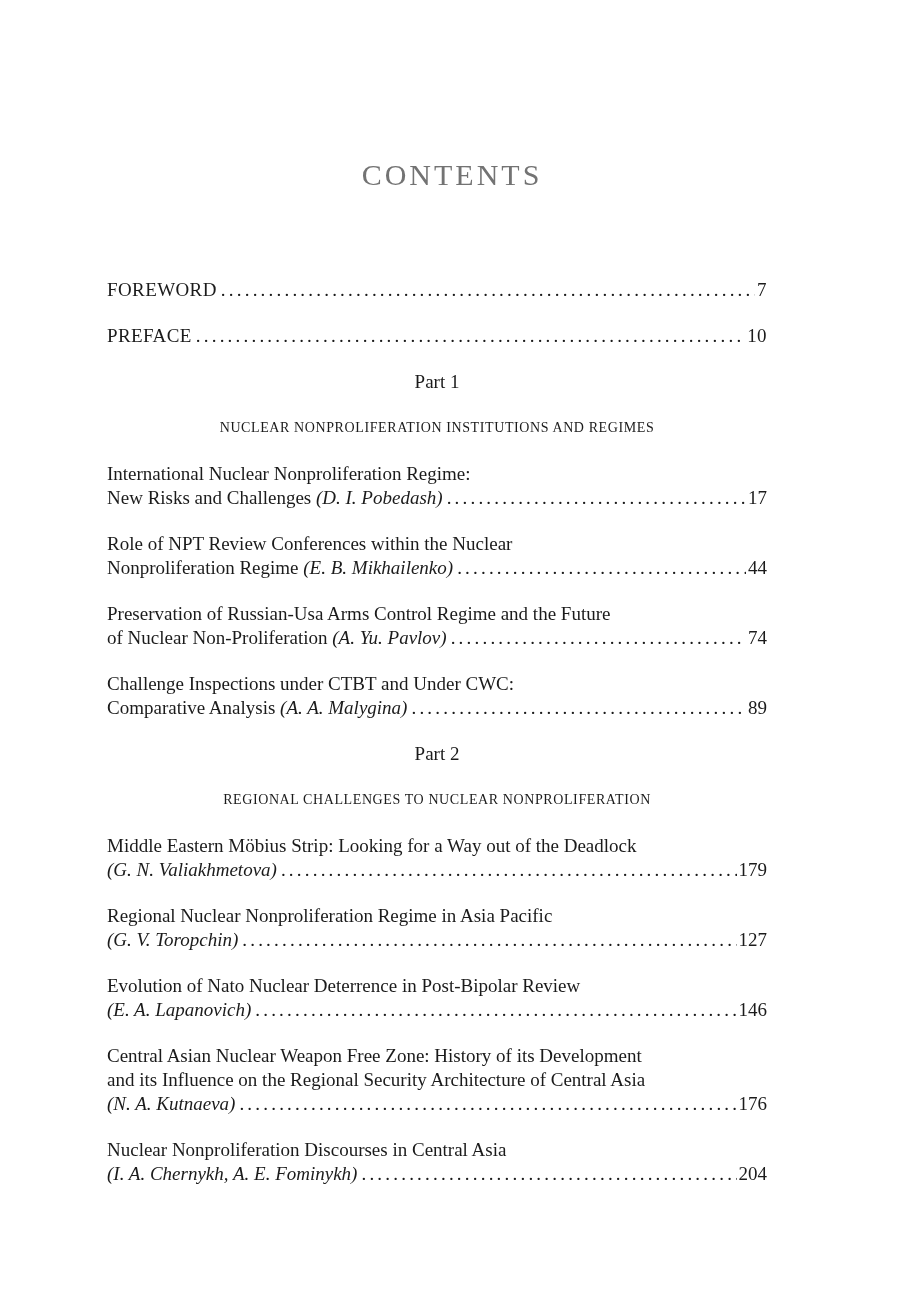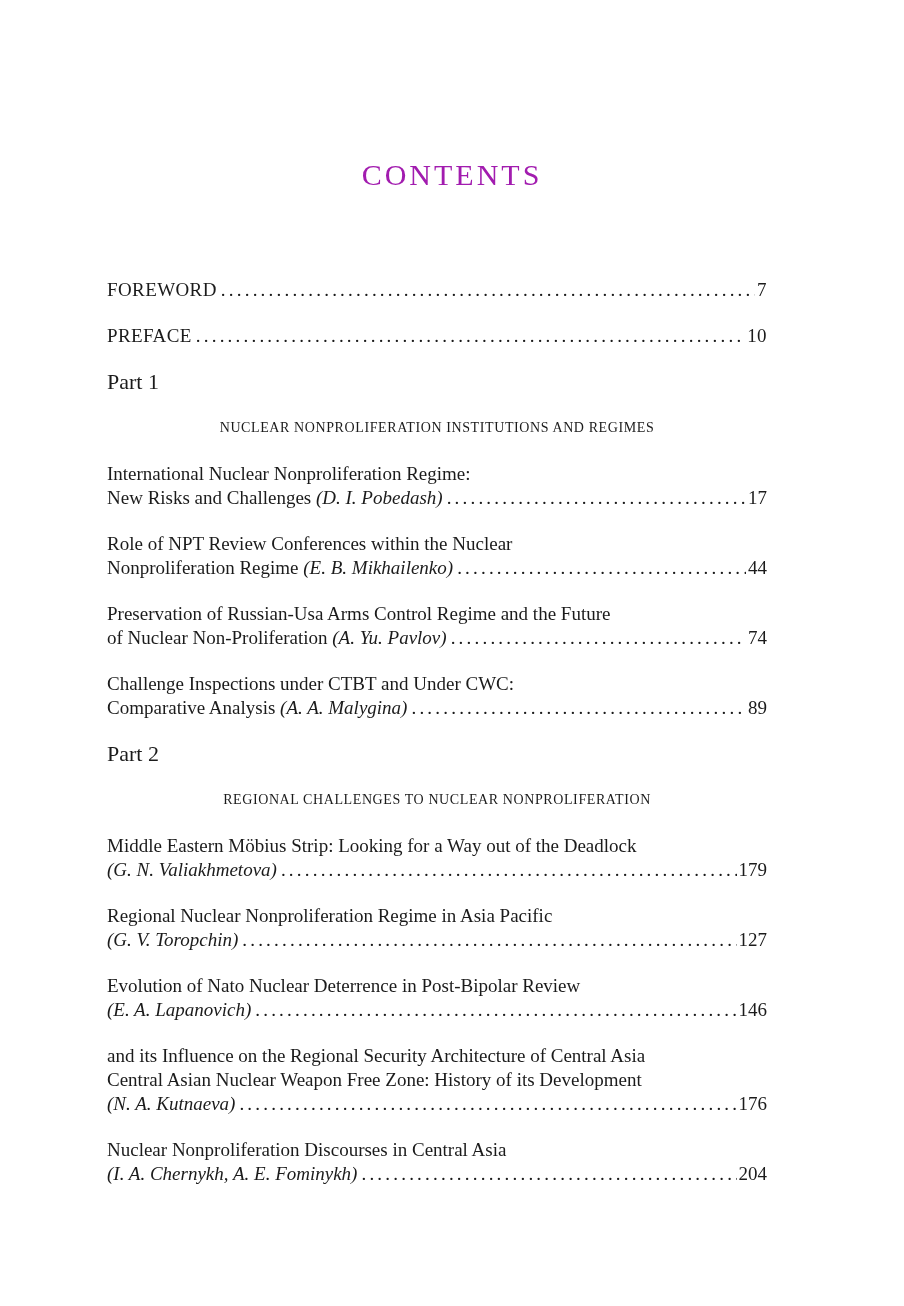--- a/index.html
+++ b/index.html
@@ -14,21 +14,21 @@
     padding-top: 158px;
     overflow: hidden;
   }
   .title {
     margin: 0 0 86px 0;
     font-size: 30px;
     font-weight: 400;
     line-height: 34px;
     text-align: center;
     letter-spacing: 3px;
-    color: #a21caf;
+    color: #737373;
   }
   .content {
     margin-left: 107px;
     width: 660px;
     font-size: 19px;
     line-height: 24px;
   }
   .toc-line { display: flex; align-items: baseline; }
   .fm { margin-bottom: 22px; letter-spacing: 0.4px; justify-content: space-between; }
   .entry { margin-bottom: 22px; }
@@ -41,23 +41,23 @@
     white-space: nowrap;
     margin: 0 2px 0 4px;
     min-width: 12px;
   }
   .leader::after {
     content: "......................................................................................................................................................";
     letter-spacing: 3.2px;
   }
   .pn { flex: 0 0 auto; }
   .part-label {
-    text-align: left;
+    text-align: center;
     margin-bottom: 22px;
-    font-size: 22px;
+    font-size: 19px;
   }
   .part-heading {
     text-align: center;
     margin-bottom: 22px;
     font-size: 14px;
     letter-spacing: 0.6px;
   }
 </style>
 </head>
 <body>
@@ -141,22 +141,22 @@
     <div class="entry">
       <div class="line">Evolution of Nato Nuclear Deterrence in Post-Bipolar Review</div>
       <div class="toc-line">
         <span class="t"><span class="author">(E. A. Lapanovich)</span></span>
         <span class="leader"></span>
         <span class="pn">146</span>
       </div>
     </div>
 
     <div class="entry">
+      <div class="line">Central Asian Nuclear Weapon Free Zone: History of its Development</div>
       <div class="line">and its Influence on the Regional Security Architecture of Central Asia</div>
-      <div class="line">Central Asian Nuclear Weapon Free Zone: History of its Development</div>
       <div class="toc-line">
         <span class="t"><span class="author">(N. A. Kutnaeva)</span></span>
         <span class="leader"></span>
         <span class="pn">176</span>
       </div>
     </div>
 
     <div class="entry">
       <div class="line">Nuclear Nonproliferation Discourses in Central Asia</div>
       <div class="toc-line">

